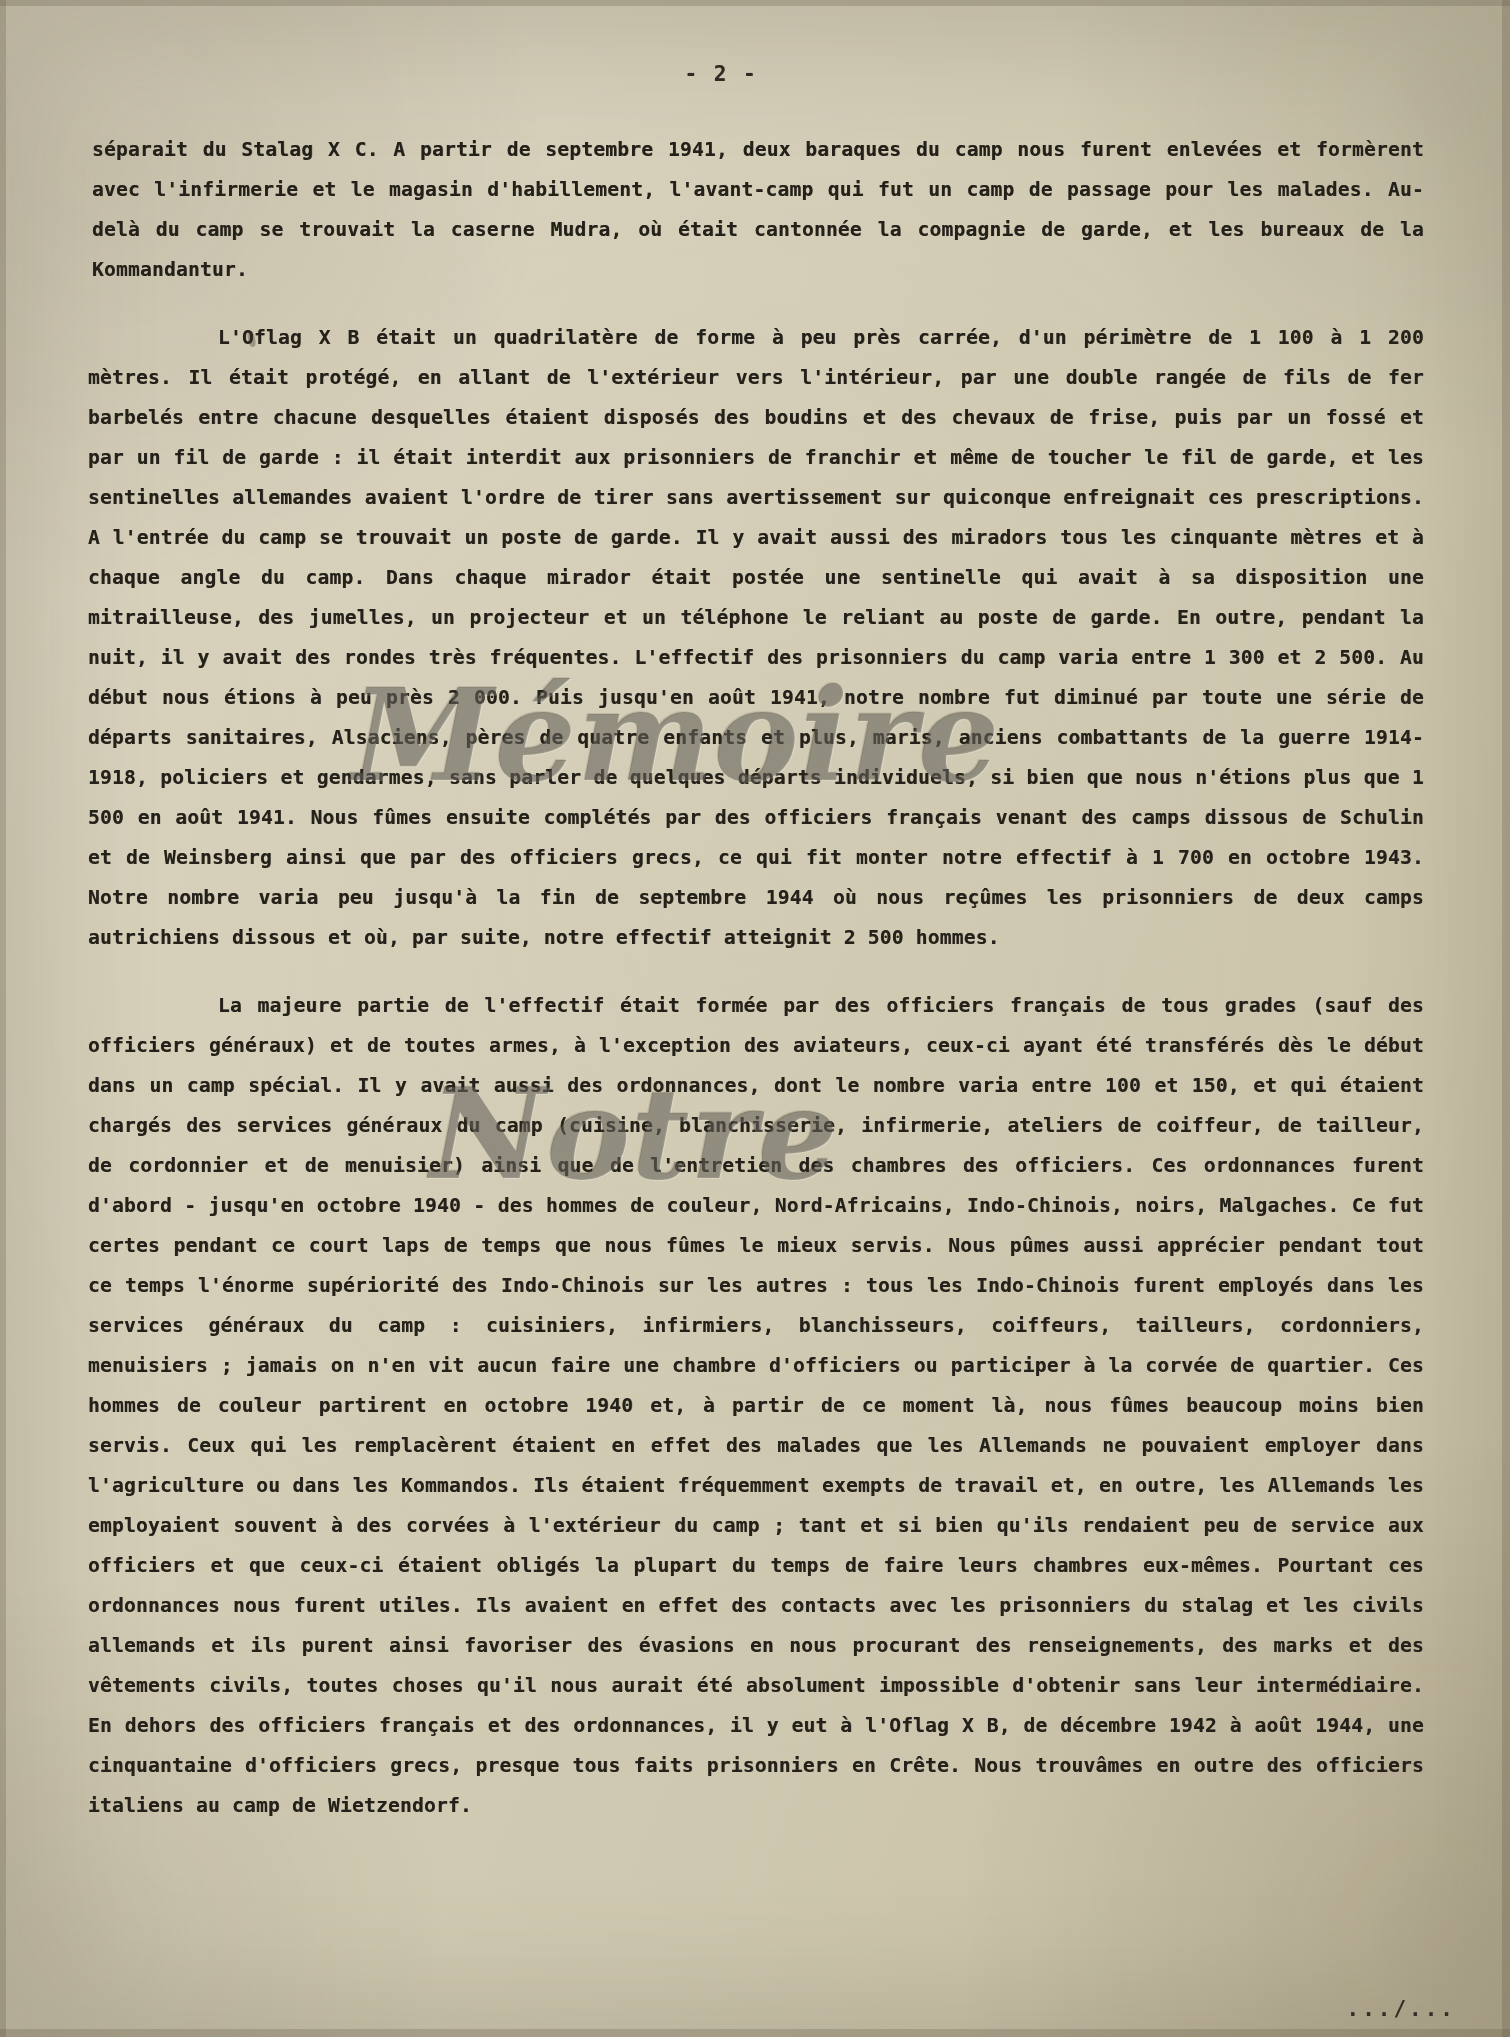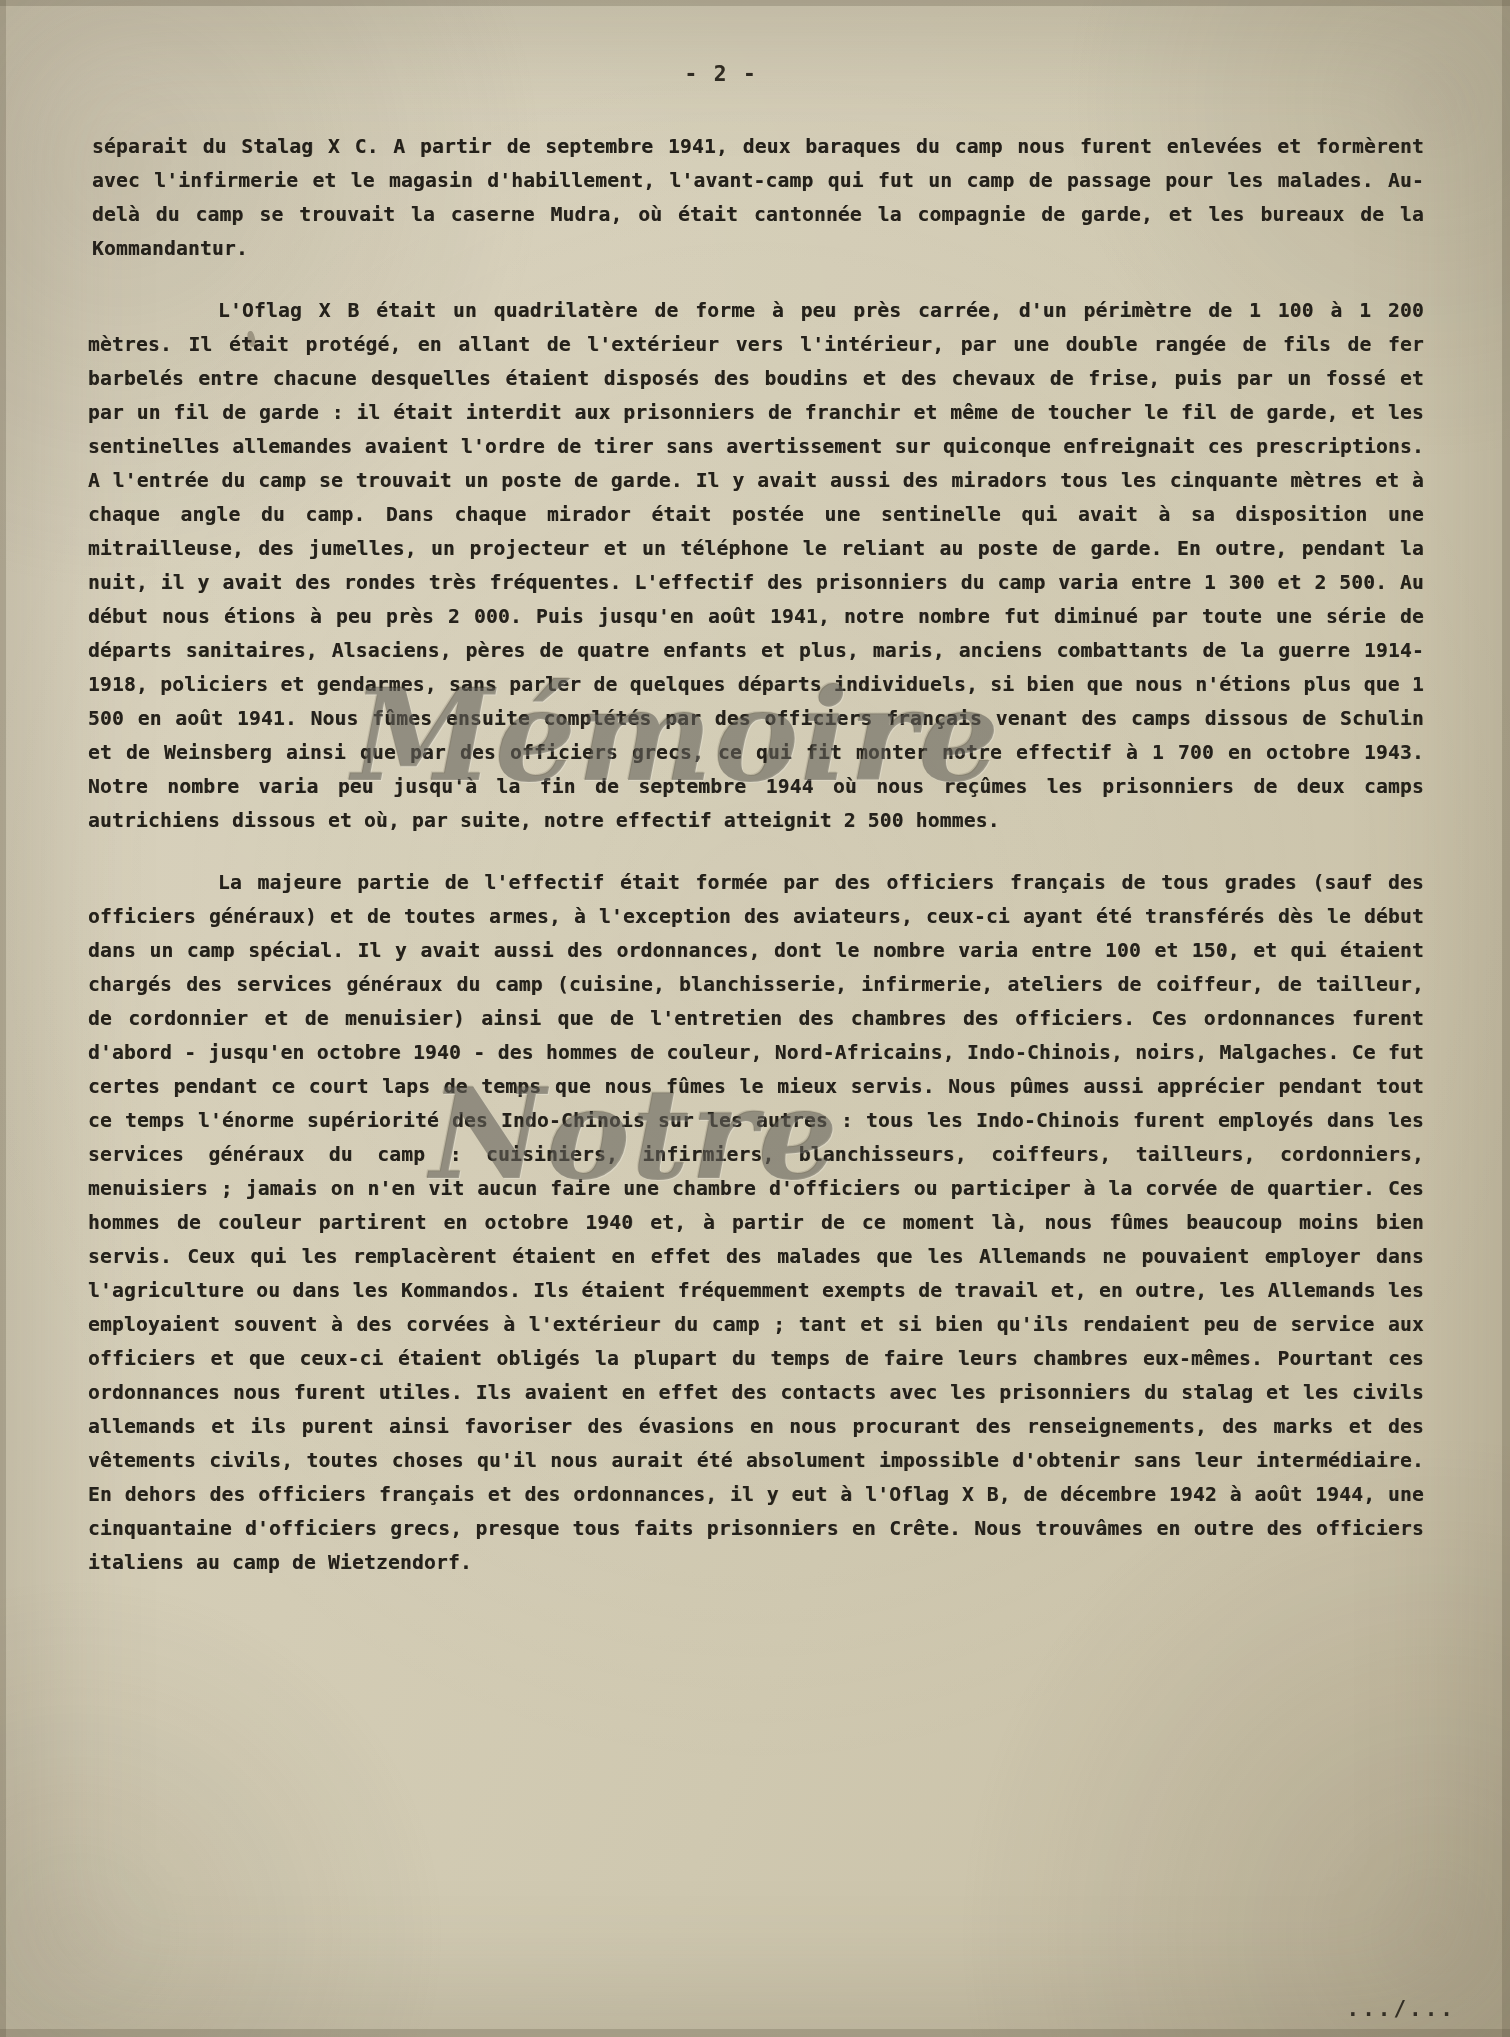--- a/index.html
+++ b/index.html
@@ -73,21 +73,21 @@
     color: #2e2a22;
     margin-top: 18px;
     margin-bottom: 44px;
     margin-left: -70px;
     font-weight: 600;
     text-shadow: 0.4px 0.4px 0 rgba(60,50,35,0.45);
   }
 
   .body-text {
     font-size: 19.6px;
-    line-height: 34px;
+    line-height: 40px;
     color: #24211b;
     text-align: justify;
     letter-spacing: 0.2px;
     font-weight: 600;
     text-shadow: 0.35px 0.35px 0.4px rgba(50,42,28,0.55);
     -webkit-font-smoothing: none;
   }
 
   .body-text p {
     margin: 0 0 0 0;

